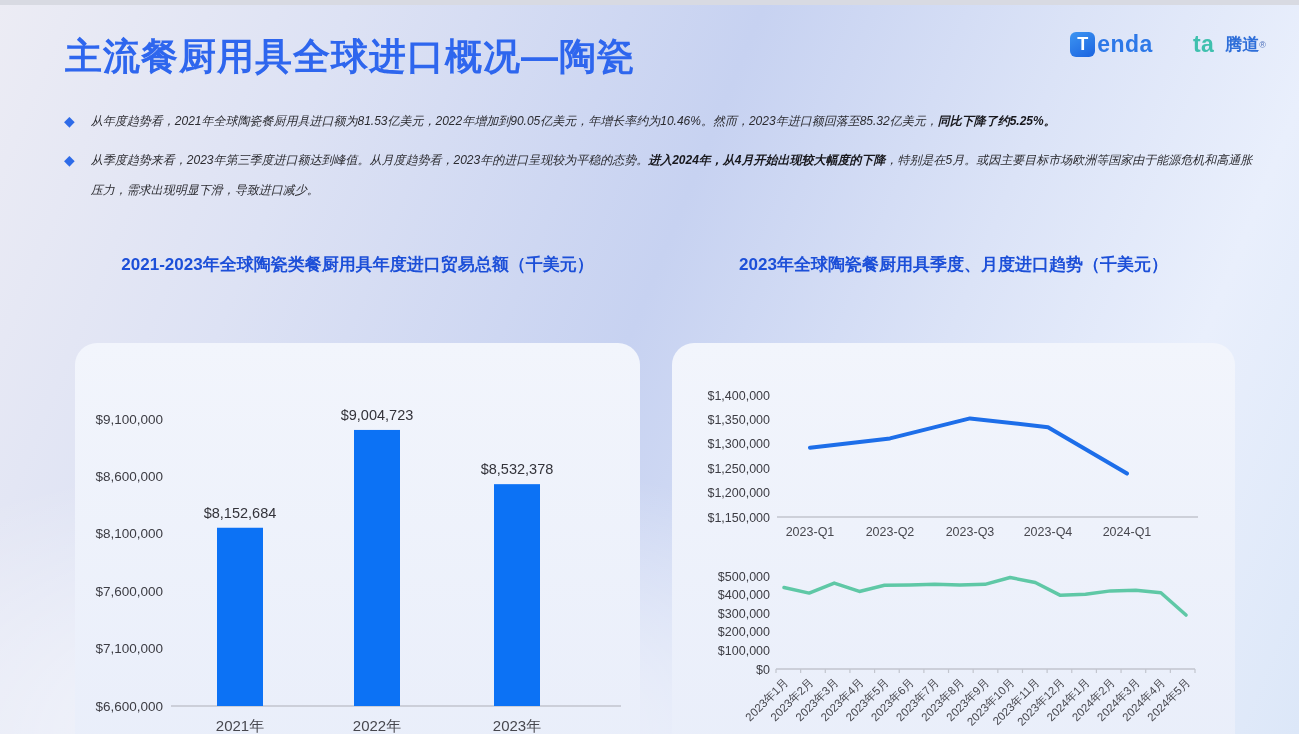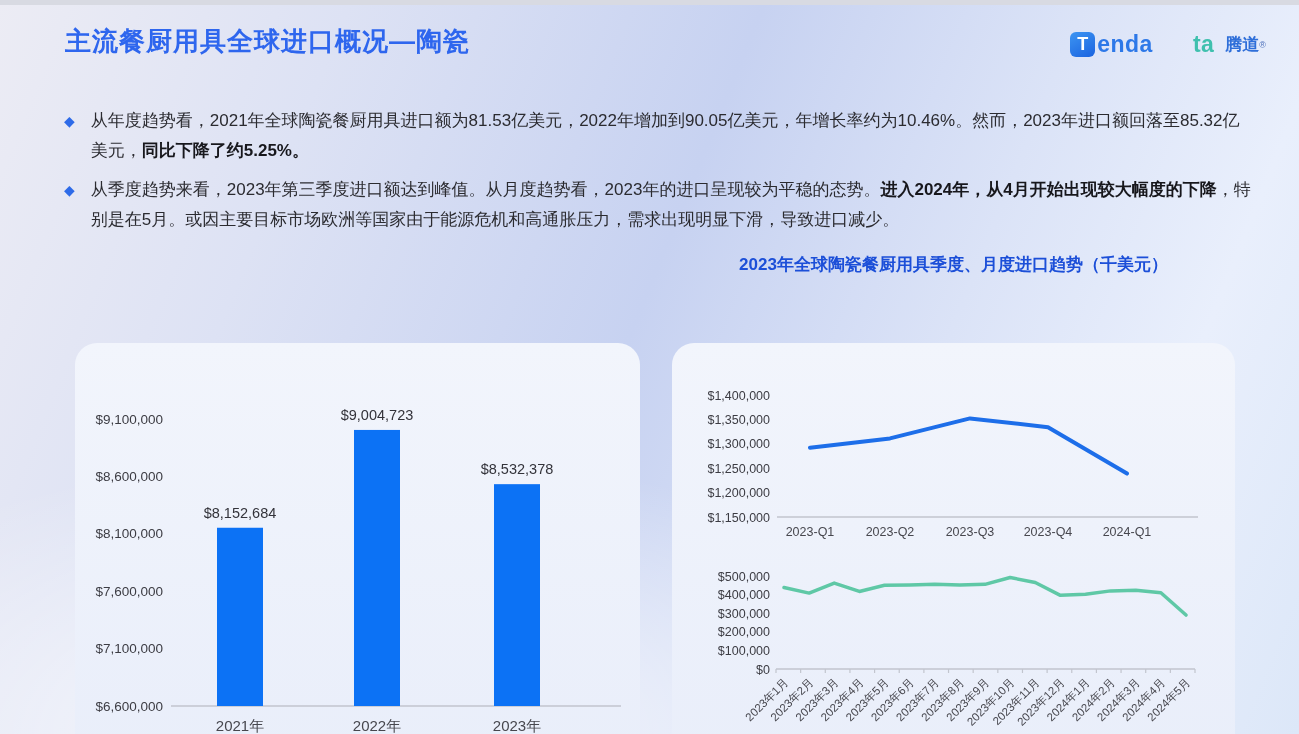--- a/index.html
+++ b/index.html
@@ -8,40 +8,40 @@
     font-family:"Liberation Sans","DejaVu Sans",sans-serif;
   }
   .slide{
     position:relative;width:1299px;height:734px;
     background:
       radial-gradient(90% 70% at 28% 100%, rgba(255,255,255,0.9) 0%, rgba(255,255,255,0) 55%),
       linear-gradient(112deg,#ececf4 0%,#dde2f4 22%,#c7d2f1 48%,#dbe3f7 68%,#e9effc 84%,#dce7f8 100%);
   }
   .top-strip{position:absolute;left:0;top:0;width:1299px;height:5px;background:#d8dae2;}
   .main-title{
-    position:absolute;left:65px;top:24px;margin:0;
-    font-size:26px;font-weight:800;letter-spacing:1px;color:#2e66ee;
+    position:absolute;left:65px;top:32px;margin:0;
+    font-size:37px;font-weight:800;letter-spacing:1px;color:#2e66ee;
   }
   .logo{position:absolute;top:31px;right:33px;display:flex;align-items:center;}
   .logo-icon{
     width:25px;height:25px;border-radius:6px;margin-right:2px;
     background:linear-gradient(150deg,#3d95f2,#1a63e0);
     color:#fff;font-weight:800;font-size:18px;line-height:25px;text-align:center;
   }
   .logo-en{font-size:23px;font-weight:800;color:#2d78e8;letter-spacing:0.5px;}
   .logo-en .teal{color:#3fc0ae;margin-left:40px;}
   .logo-cn{font-size:17px;font-weight:700;color:#2f6fd9;margin-left:11px;}
   .logo-reg{font-size:9px;color:#4a6db8;vertical-align:top;line-height:10px;}
   .bullets{position:absolute;left:64px;top:106px;width:1190px;}
   .bullet{display:flex;margin-bottom:9px;}
   .bullet-diamond{
     flex:0 0 auto;color:#2e6be8;font-size:14px;line-height:30px;margin-right:16px;
   }
   .bullet-text{
-    margin:0;font-size:17px;line-height:30px;color:#2b2b30;
+    margin:0;font-size:12px;line-height:30px;color:#2b2b30;font-style:italic;
   }
   .bullet-text .b{font-weight:700;color:#17171c;}
   .chart-title{
     position:absolute;top:253px;margin:0;text-align:center;
     font-size:17px;font-weight:700;color:#1c4fd8;
   }
   .chart-title.left{left:75px;width:565px;}
   .chart-title.right{left:672px;width:563px;}
   .panel{
     position:absolute;top:295px;height:415px;border-radius:22px;
@@ -71,20 +71,21 @@
     <div class="bullet">
       <span class="bullet-diamond">◆</span>
       <p class="bullet-text"><span>从年度趋势看，2021年全球陶瓷餐厨用具进口额为81.53亿美元，2022年增加到90.05亿美元，年增长率约为10.46%。然而，2023年进口额回落至85.32亿美元，</span><span class="b">同比下降了约5.25%。</span><span></span></p>
     </div>
     <div class="bullet">
       <span class="bullet-diamond">◆</span>
       <p class="bullet-text"><span>从季度趋势来看，2023年第三季度进口额达到峰值。从月度趋势看，2023年的进口呈现较为平稳的态势。</span><span class="b">进入2024年，从4月开始出现较大幅度的下降</span><span>，特别是在5月。或因主要目标市场欧洲等国家由于能源危机和高通胀压力，需求出现明显下滑，导致进口减少。</span></p>
     </div>
   </div>
 
+  <h2 class="chart-title left">2021-2023年全球陶瓷类餐厨用具年度进口贸易总额（千美元）</h2>
   <h2 class="chart-title right">2023年全球陶瓷餐厨用具季度、月度进口趋势（千美元）</h2>
 
   <div class="panel left">
     <svg id="svg-annual" width="565" height="415" viewBox="0 0 565 415">
         <text x="88" y="80.5" text-anchor="end" font-size="13.5" fill="#3c3c43">$9,100,000</text>
         <text x="88" y="137.9" text-anchor="end" font-size="13.5" fill="#3c3c43">$8,600,000</text>
         <text x="88" y="195.3" text-anchor="end" font-size="13.5" fill="#3c3c43">$8,100,000</text>
         <text x="88" y="252.7" text-anchor="end" font-size="13.5" fill="#3c3c43">$7,600,000</text>
         <text x="88" y="310.1" text-anchor="end" font-size="13.5" fill="#3c3c43">$7,100,000</text>
         <text x="88" y="367.5" text-anchor="end" font-size="13.5" fill="#3c3c43">$6,600,000</text>

